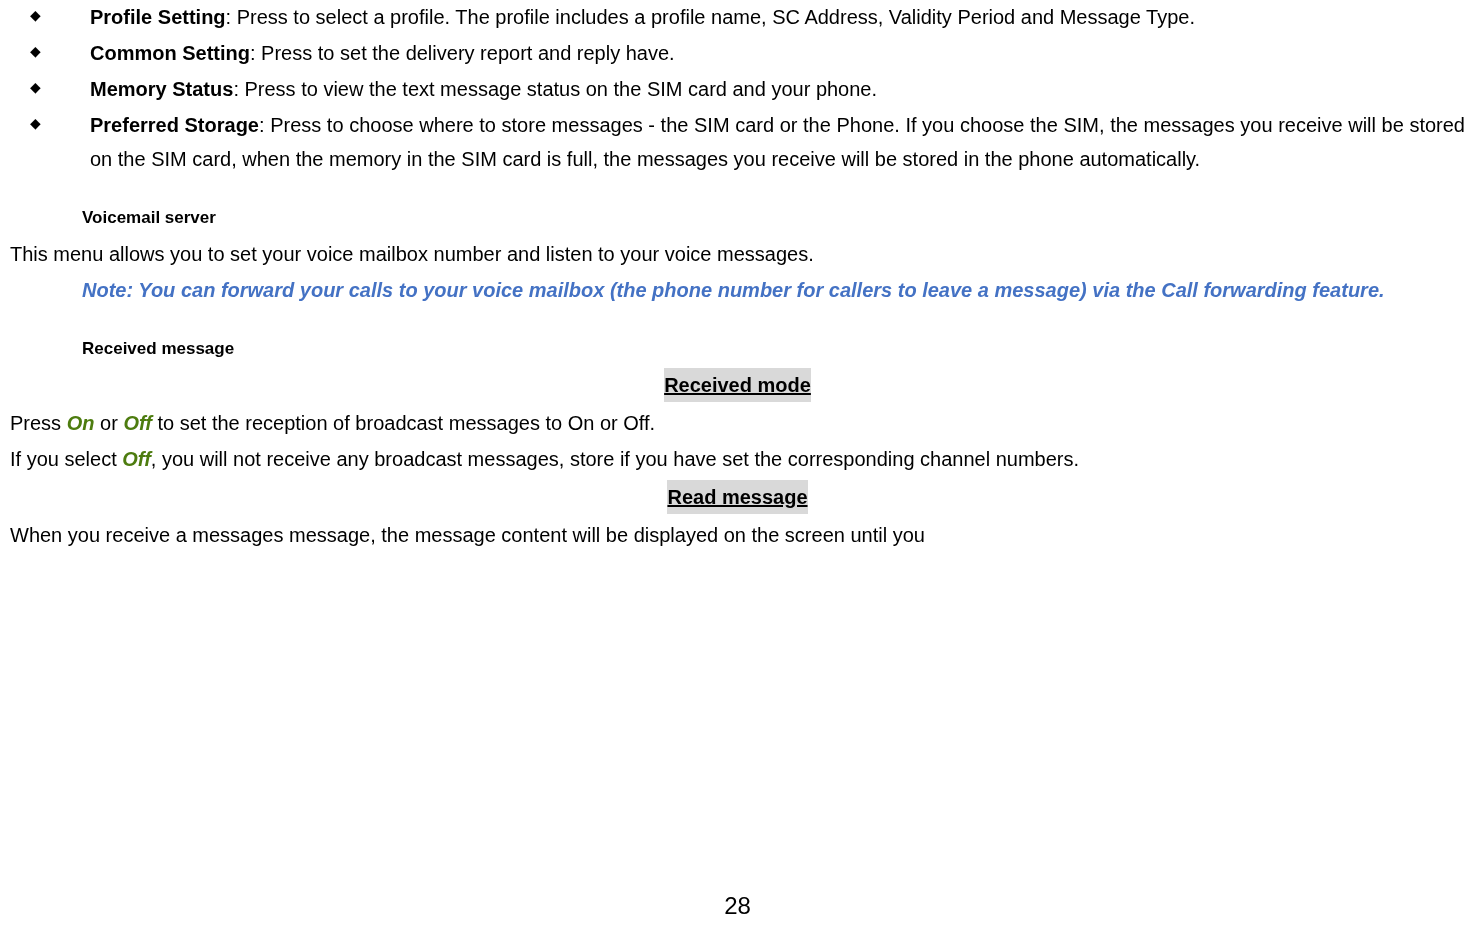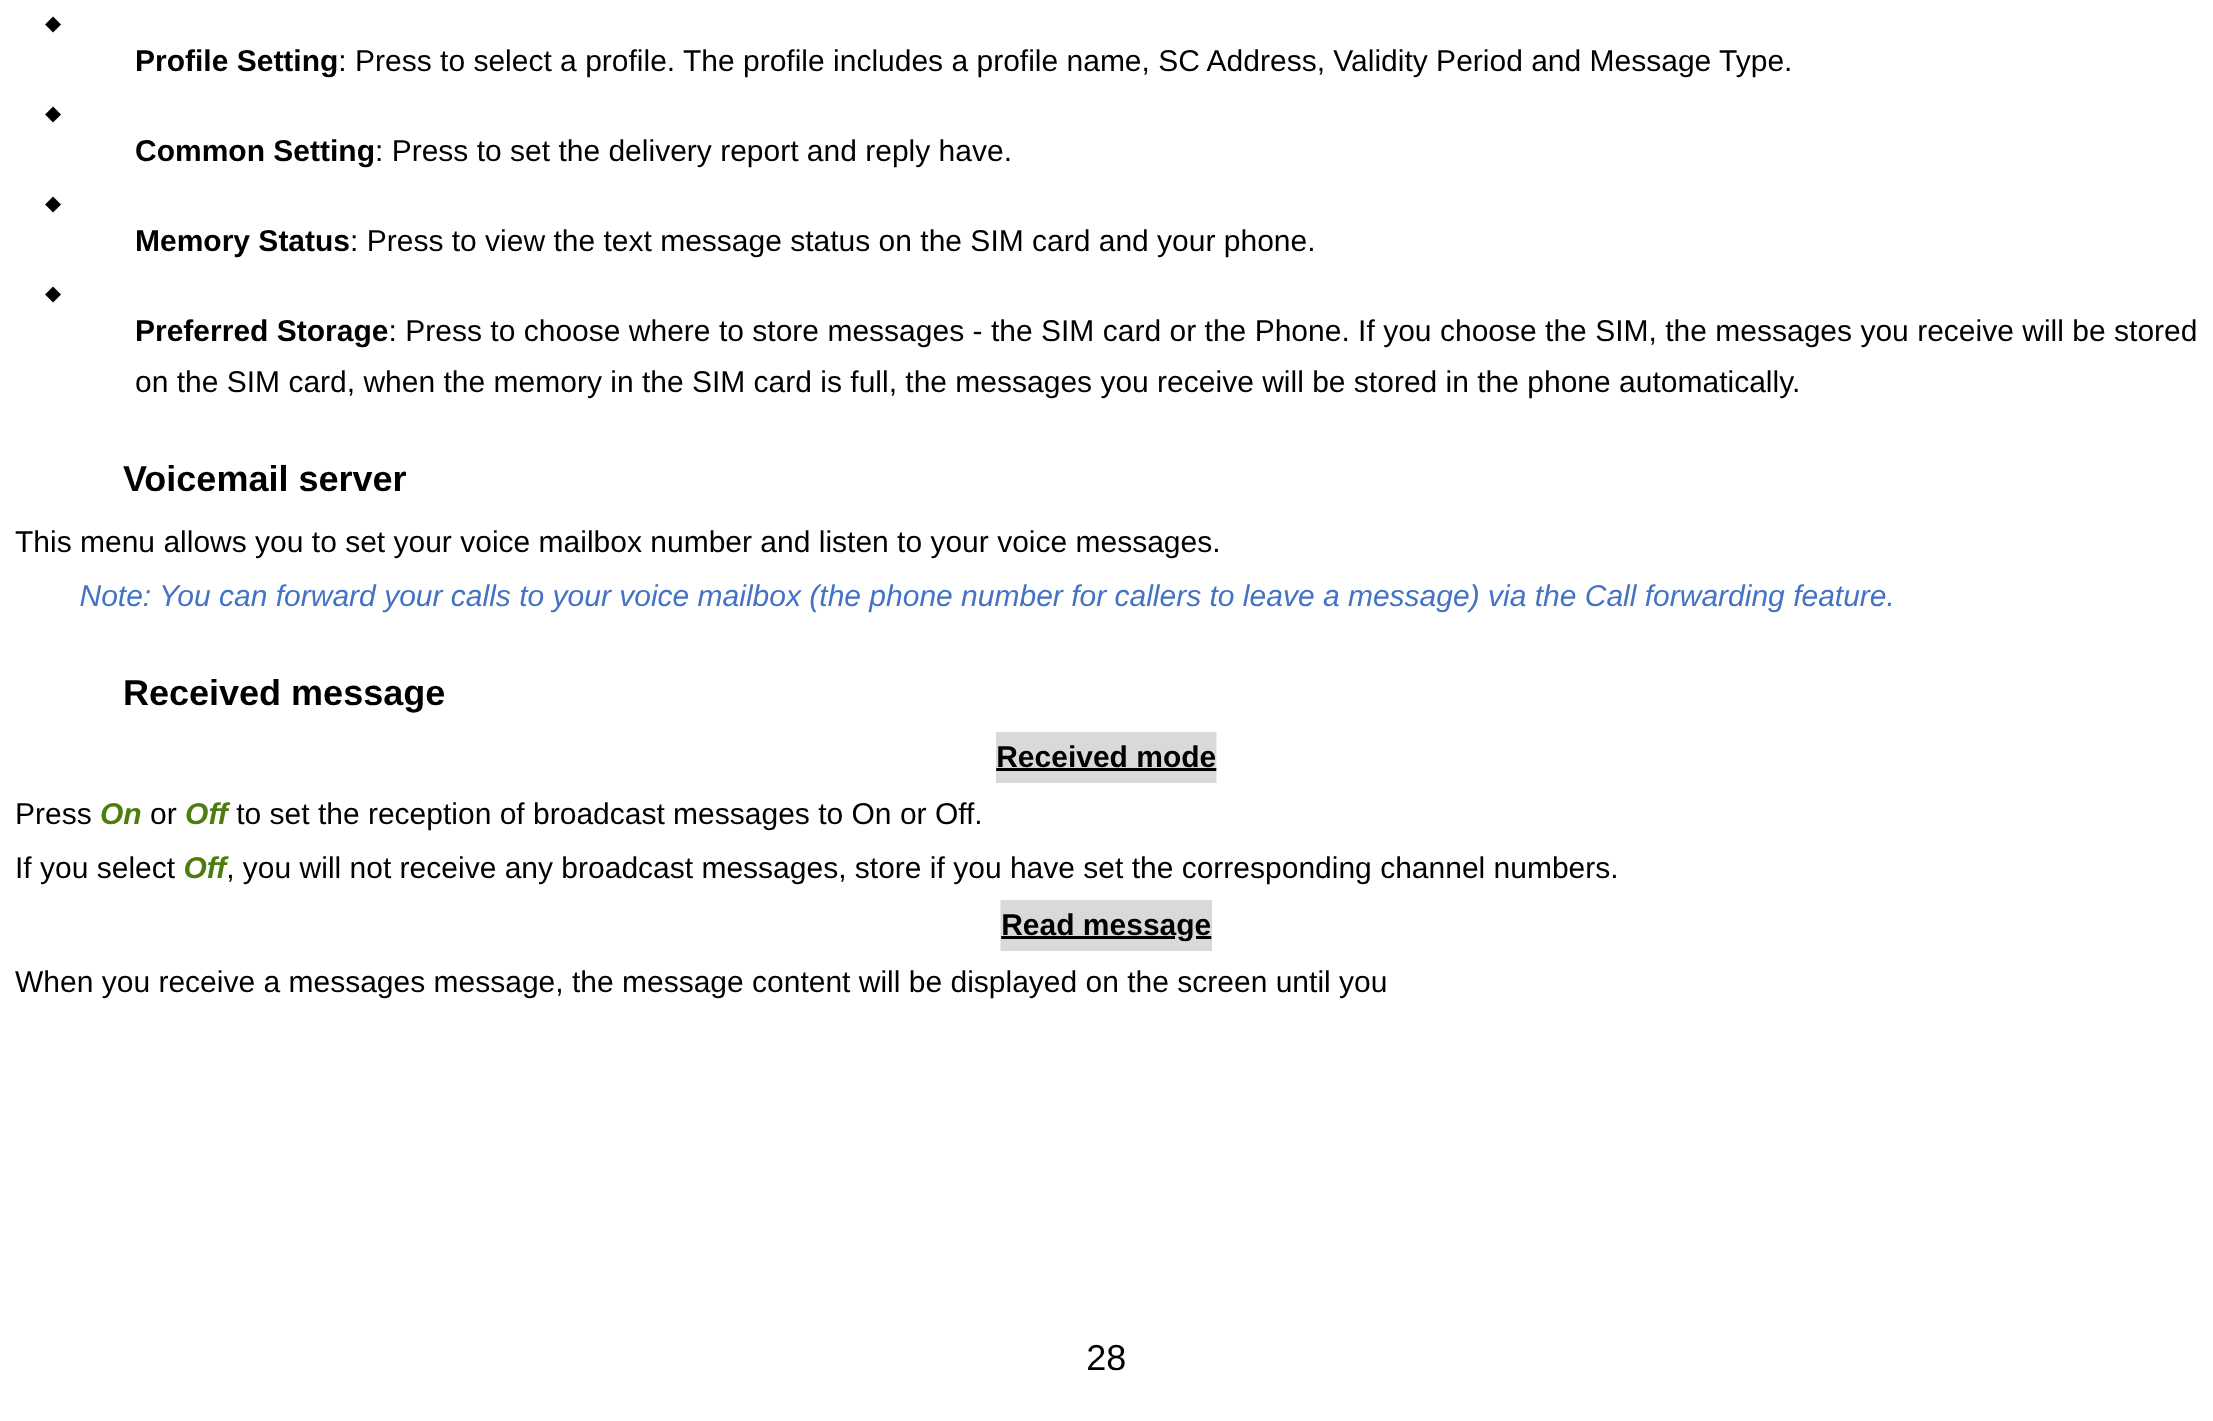--- a/index.html
+++ b/index.html
@@ -29,40 +29,39 @@
     }
     .bullet-marker {
       width: 80px;
       flex-shrink: 0;
       padding-left: 20px;
       font-size: 14px;
       padding-top: 4px;
     }
     .bullet-content {
       flex: 1;
-      margin-top: 24px;
     }
     .bold {
       font-weight: bold;
     }
     .section-heading {
       font-weight: bold;
-      font-size: 24px;
+      font-size: 17px;
       margin-top: 28px;
       margin-left: 72px;
       margin-bottom: 4px;
     }
     .body-text {
       margin-bottom: 2px;
     }
     .note-text {
       color: #4472C4;
-      font-weight: normal;
+      font-weight: bold;
       font-style: italic;
-      margin-left: 43px;
+      margin-left: 72px;
       text-align: justify;
     }
     .sub-heading {
       font-weight: bold;
       text-decoration: underline;
       background-color: #d9d9d9;
       display: inline-block;
     }
     .sub-heading-wrapper {
       text-align: center;

